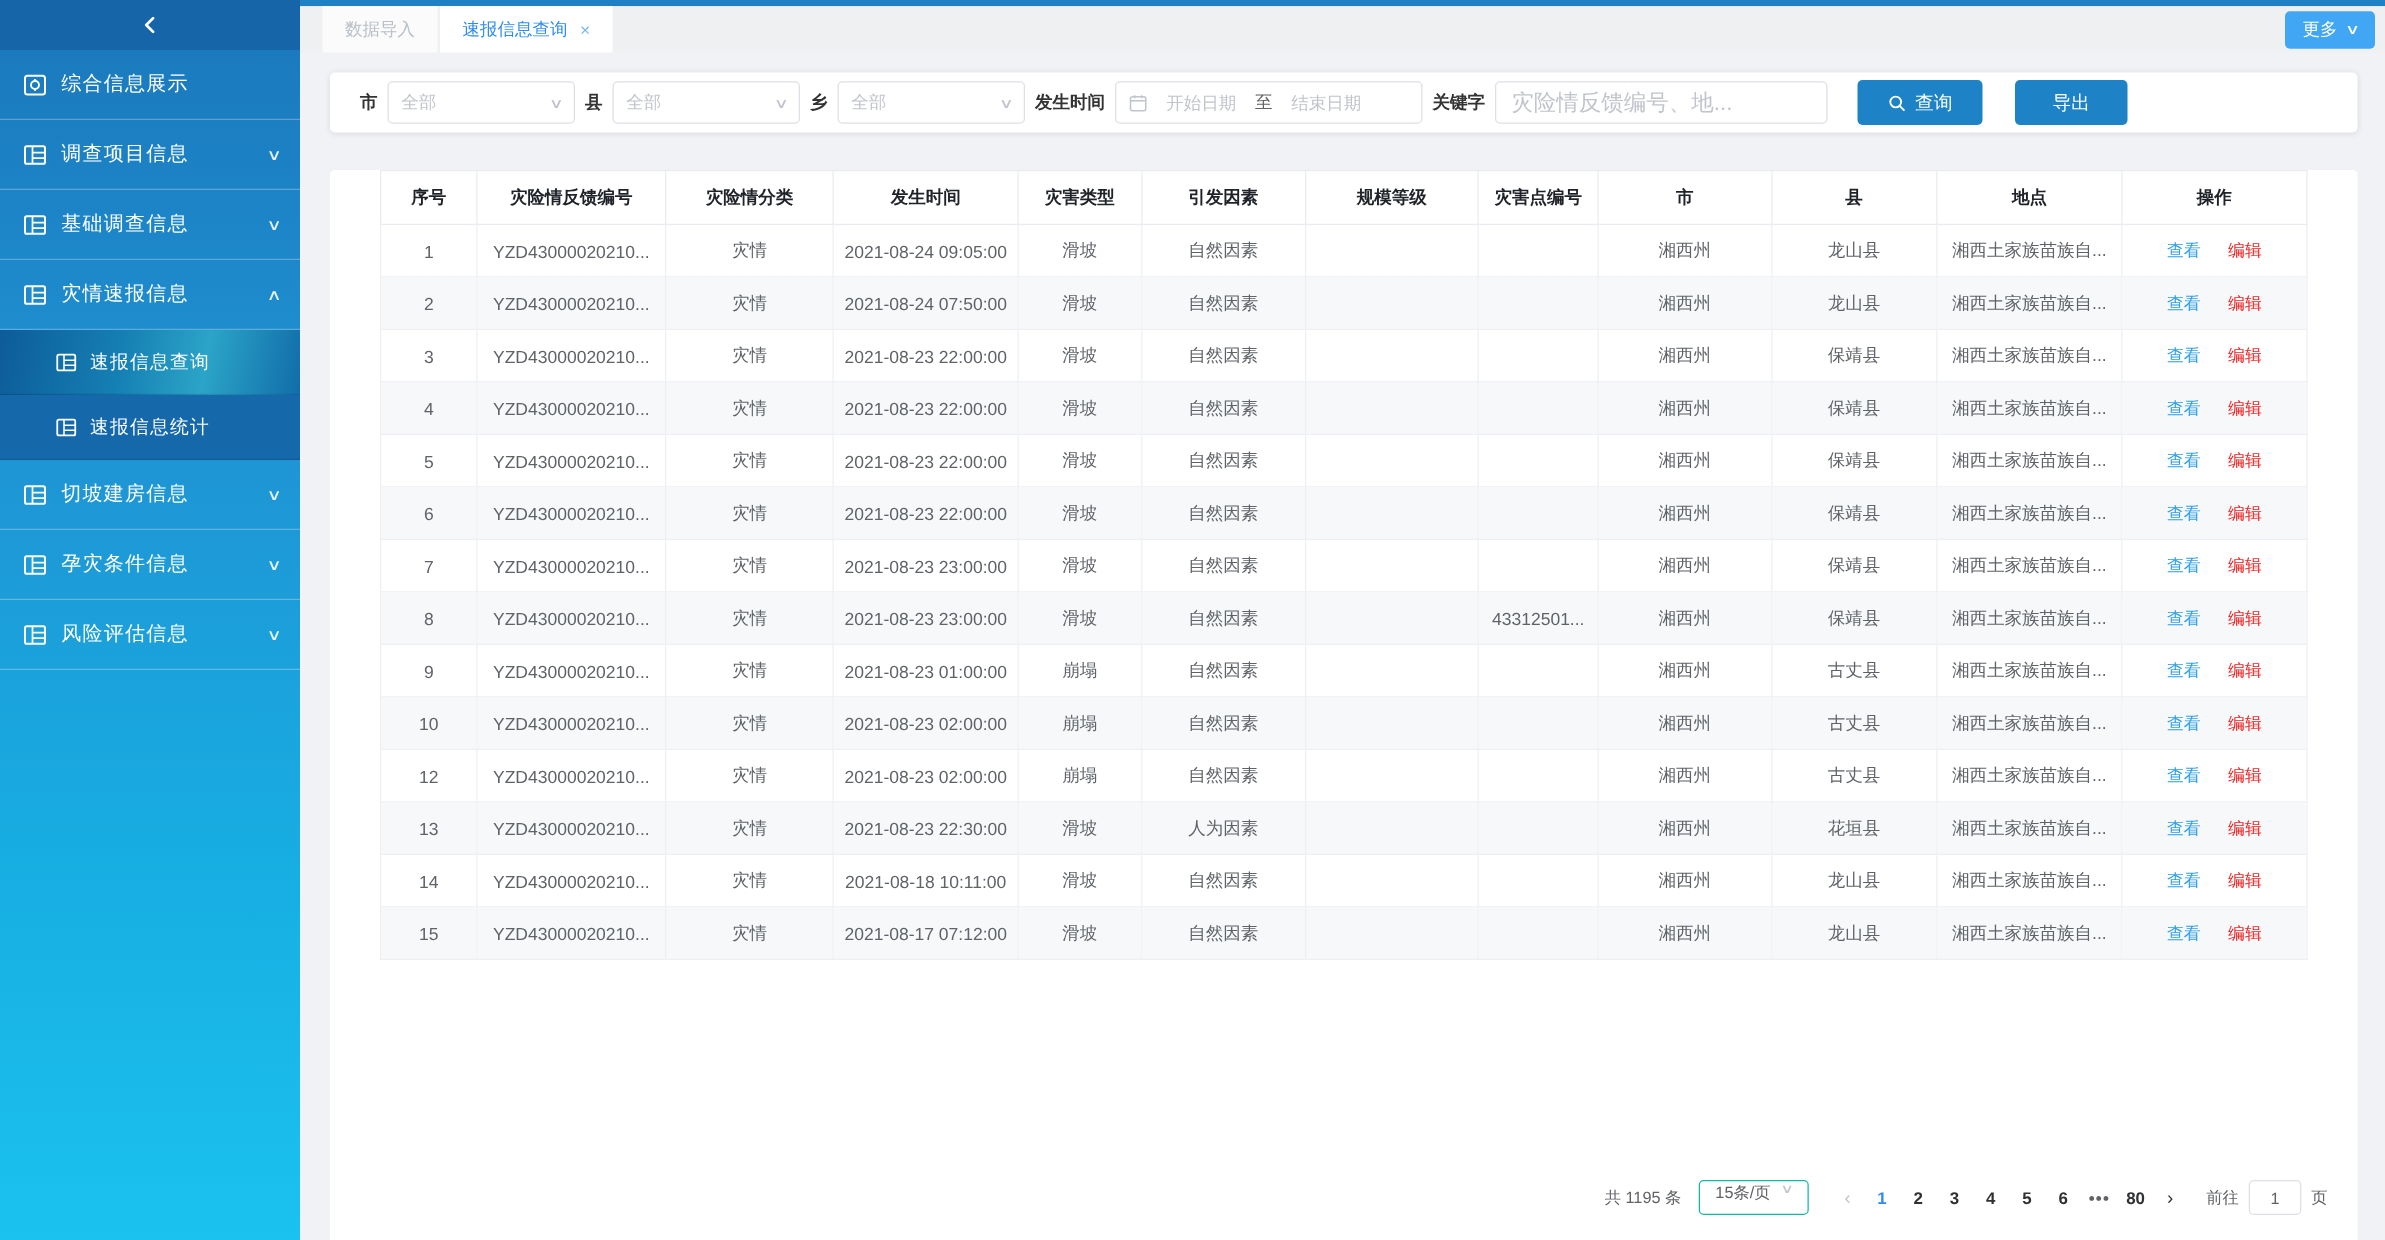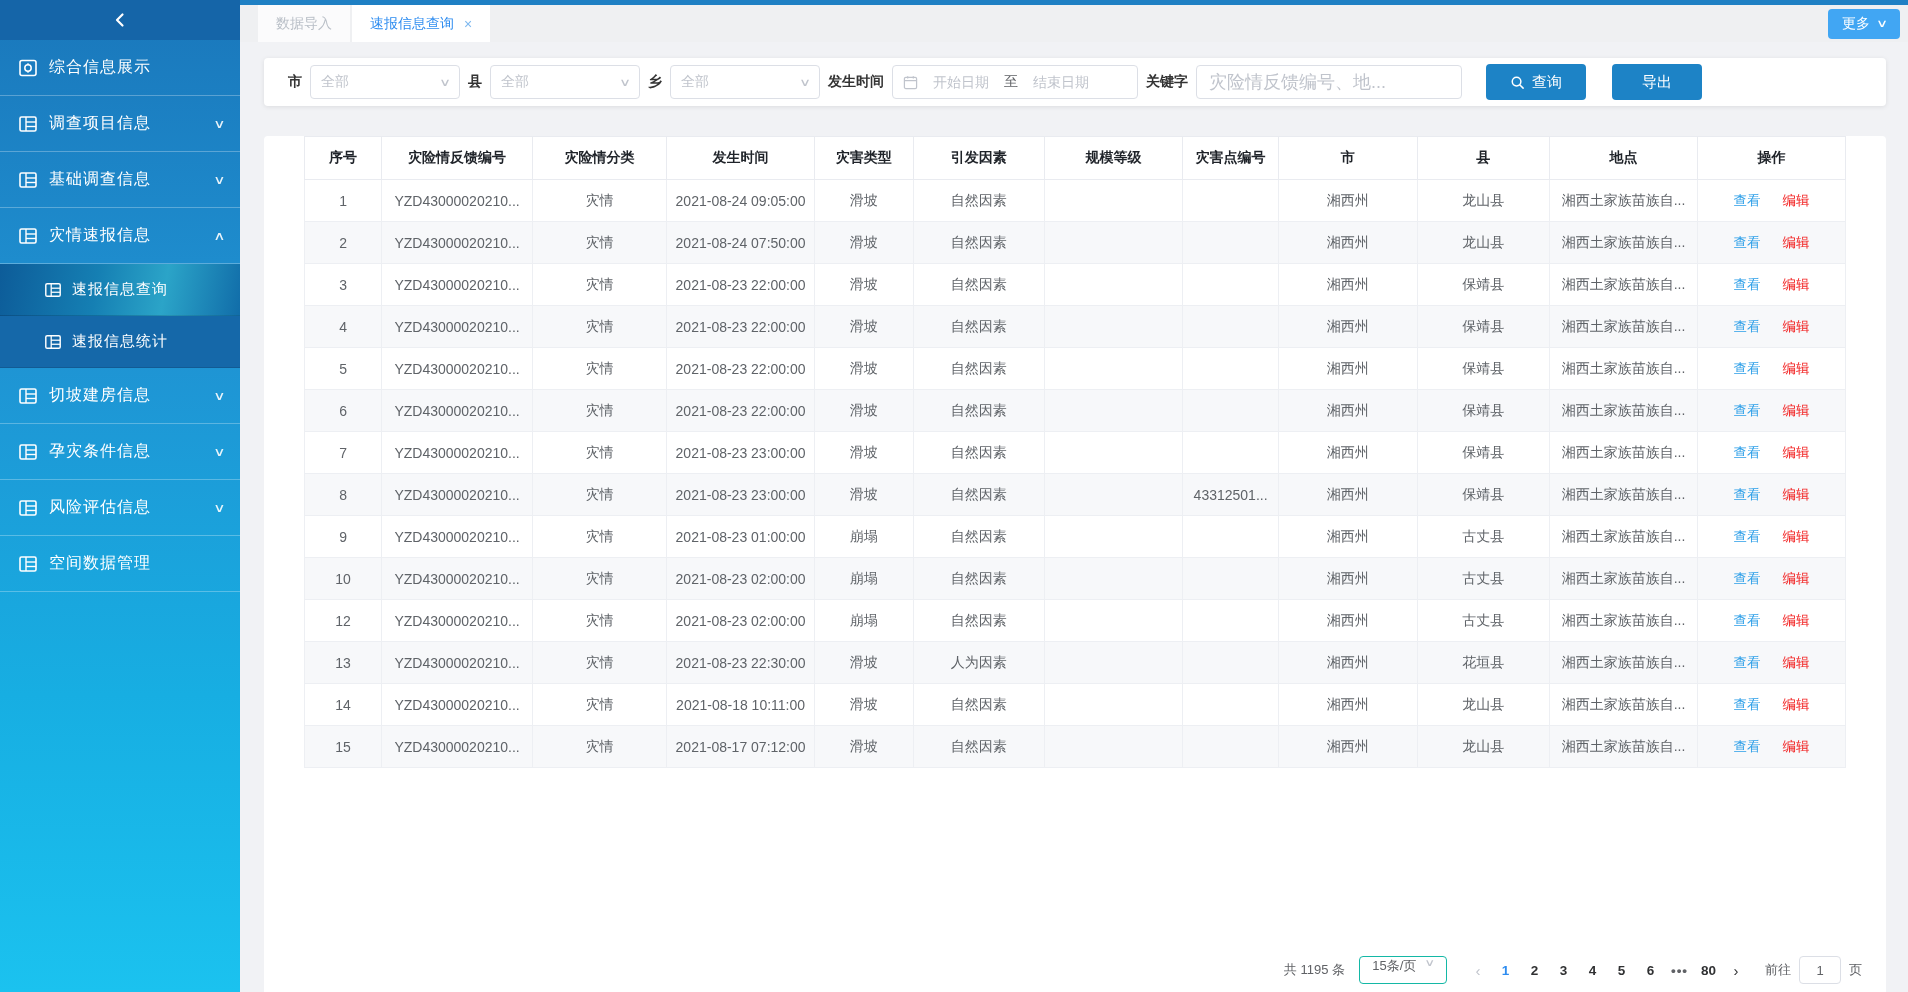--- a/index.html
+++ b/index.html
@@ -67,21 +67,21 @@
   td { height:42px; font-size:14px; color:#5f6368; text-align:center; border:1px solid #edeff3;
     overflow:hidden; white-space:nowrap; text-overflow:ellipsis; padding:0 4px; }
   tbody tr:nth-child(even) td { background:#f7f8fa; }
   .c1{width:5%}.c2{width:9.8%}.c3{width:8.7%}.c4{width:9.6%}.c5{width:6.4%}.c6{width:8.5%}
   .c7{width:9%}.c8{width:6.2%}.c9{width:9%}.c10{width:8.6%}.c11{width:9.6%}.c12{width:9.6%}
   .lnk { text-decoration:none; margin:0 9px; font-size:13.5px; cursor:pointer; }
   .lnk.view { color:#2d9fe8; }
   .lnk.edit { color:#f21d1d; }
 
   
-  .pager { position:absolute; right:24px; bottom:8px; display:flex; align-items:center; color:#606266; font-size:13px; }
+  .pager { position:absolute; right:24px; bottom:20px; display:flex; align-items:center; color:#606266; font-size:13px; }
   .pager .total { margin-right:14px; }
   .size-select { width:88px; height:28px; border:1px solid #14b8a6; border-radius:4px;
     display:flex; align-items:flex-start; justify-content:center; gap:10px; color:#606266; cursor:pointer; background:#fff; margin-right:18px; }
   .size-select .chev { color:#c0c4cc; font-size:10px; transform:scaleX(1.5); }
   .pg-arrow { width:26px; height:28px; display:flex; align-items:center; justify-content:center;
     background:none; border:none; font-size:15px; cursor:pointer; }
   .pg-arrow.prev { color:#c0c4cc; }
   .pg-arrow.next { color:#303133; }
   .page-nums { display:flex; align-items:center; }
   .page-num { min-width:29px; height:28px; background:none; border:none; font-size:13.5px;
@@ -243,36 +243,20 @@
               <line x1="8" y1="8" x2="18" y2="8" stroke="#fff" stroke-width="1.4"></line>
               <line x1="8" y1="12.5" x2="18" y2="12.5" stroke="#fff" stroke-width="1.4"></line>
             </svg>
           </span>
           <span class="mi-label">风险评估信息</span>
           <span class="mi-chev">∨</span>
         </div>
 
       </div>
 
-      <div class="menu-group">
-        <div class="menu-item">
-
-          <span class="mi-icon">
-            <svg width="20" height="20" viewBox="0 0 20 20">
-              <rect x="2" y="3" width="16" height="14" rx="1.5" fill="none" stroke="#fff" stroke-width="1.6"></rect>
-              <line x1="8" y1="3" x2="8" y2="17" stroke="#fff" stroke-width="1.4"></line>
-              <line x1="8" y1="8" x2="18" y2="8" stroke="#fff" stroke-width="1.4"></line>
-              <line x1="8" y1="12.5" x2="18" y2="12.5" stroke="#fff" stroke-width="1.4"></line>
-            </svg>
-          </span>
-          <span class="mi-label">空间数据管理</span>
-
-        </div>
-
-      </div>
     </nav>
 </aside>
 
 <div class="main">
   <div class="top-line"></div>
 
   <div class="tabbar">
     <div class="tab">数据导入</div>
     <div class="tab active">
       <span>速报信息查询</span>

